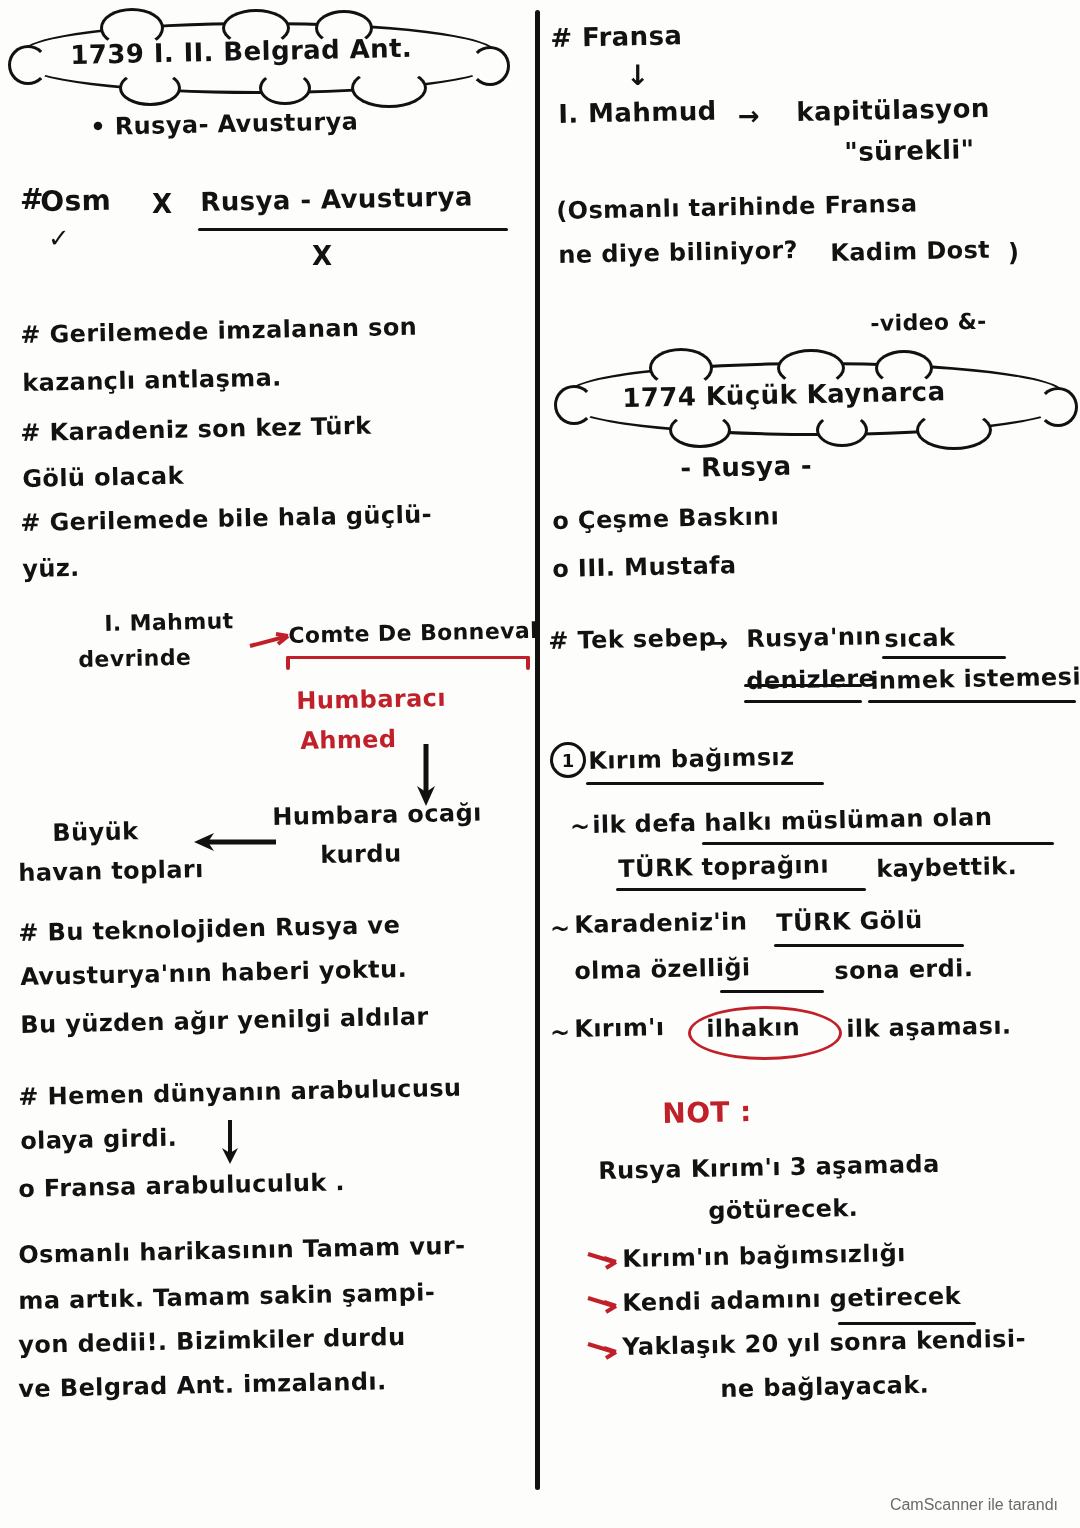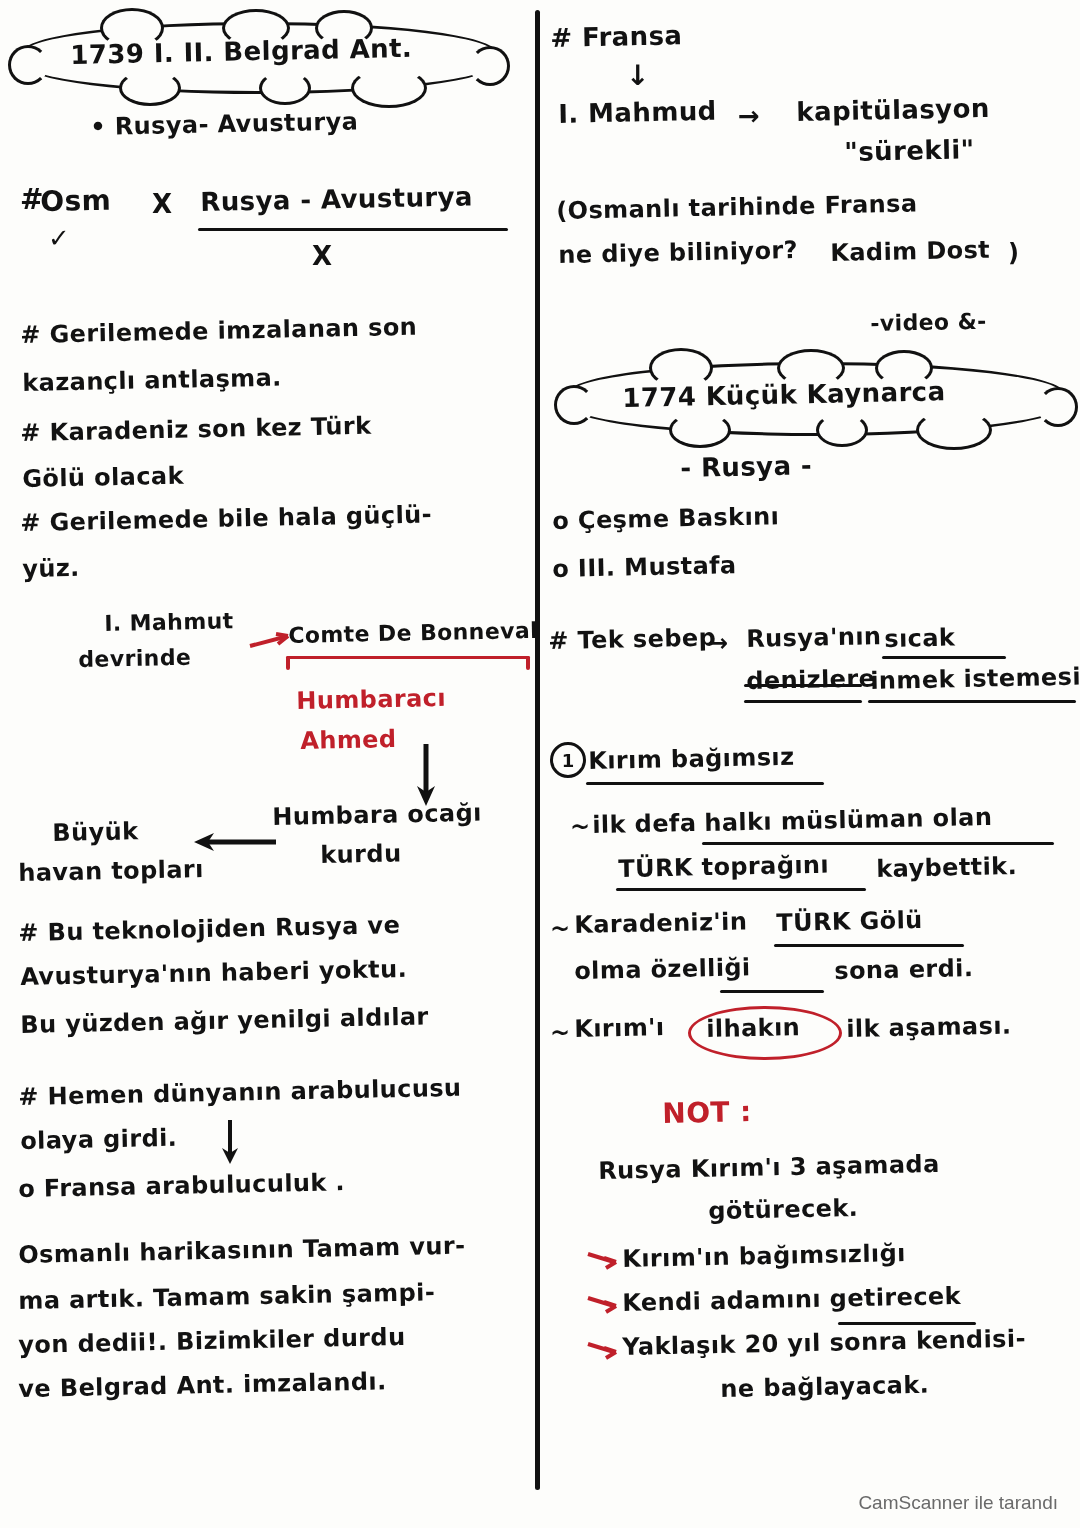--- a/index.html
+++ b/index.html
@@ -125,21 +125,21 @@
     display: flex;
     align-items: center;
     justify-content: center;
     font-size: 18px;
     font-weight: 700;
   }
   .footer {
     position: absolute;
     right: 22px;
     bottom: 14px;
-    font-size: 19px;
+    font-size: 16px;
     color: #6a6a6a;
     font-family: "Liberation Sans", sans-serif;
   }
 </style>
 </head>
 <body>
 
 <div class="page">
 
   <div class="divider"></div>

